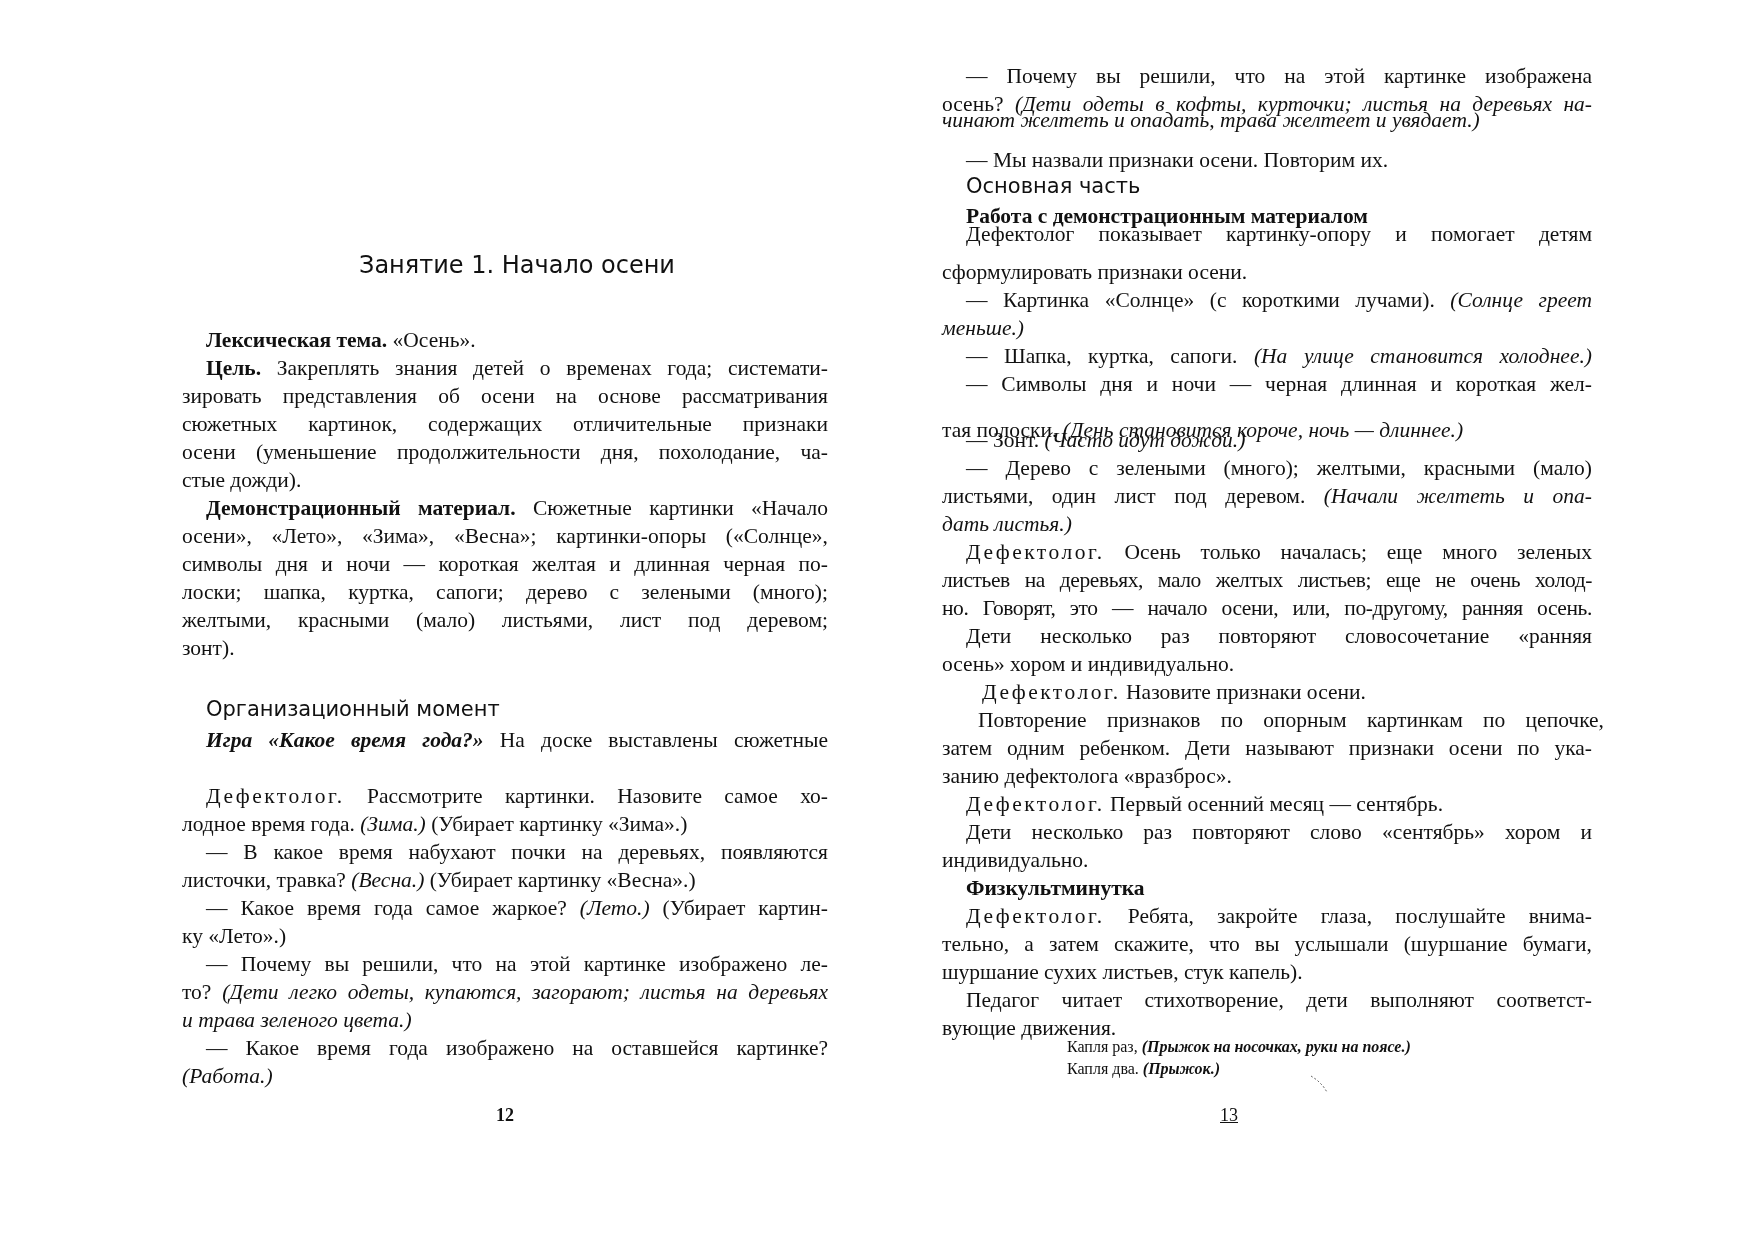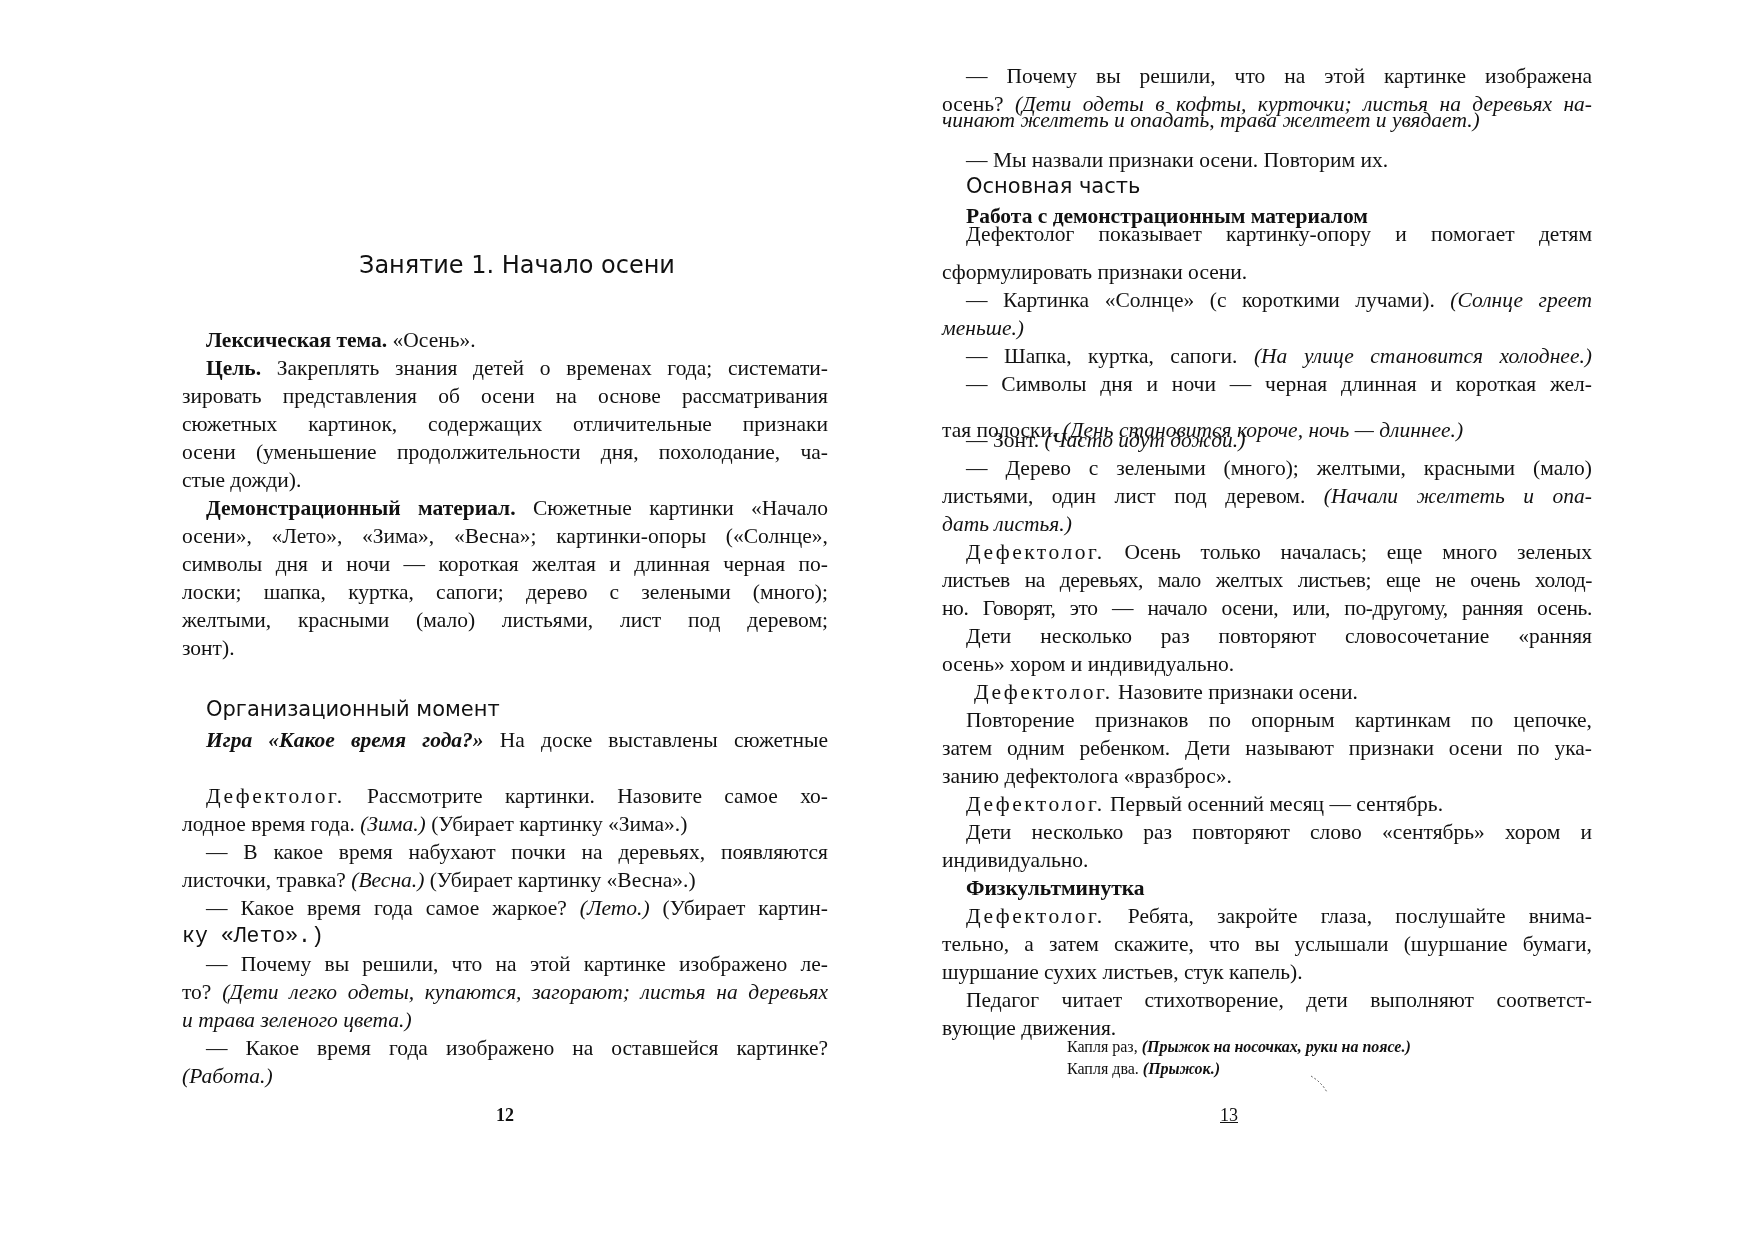--- a/index.html
+++ b/index.html
@@ -84,21 +84,21 @@
   <div class="line" style="top:810px; left:-24px;">
     <span>лодное время года. </span><span class="i">(Зима.)</span><span> (Убирает картинку «Зима».)</span>
   </div>
   <div class="line justify" style="top:838px; left:0; width:622px;">— В какое время набухают почки на деревьях, появляются</div>
   <div class="line" style="top:866px; left:-24px;">
     <span>листочки, травка? </span><span class="i">(Весна.)</span><span> (Убирает картинку «Весна».)</span>
   </div>
   <div class="line justify" style="top:894px; left:0; width:622px;">
     <span>— Какое время года самое жаркое? </span><span class="i">(Лето.)</span><span> (Убирает картин-</span>
   </div>
-  <div class="line" style="top:922px; left:-24px;font-family:Liberation Mono, monospace;">ку «Лето».)</div>
+  <div class="line" style="top:922px; left:-24px;">ку «Лето».)</div>
   <div class="line justify" style="top:950px; left:0; width:622px;">— Почему вы решили, что на этой картинке изображено ле-</div>
   <div class="line justify" style="top:978px; left:-24px; width:646px;">
     <span>то? </span><span class="i">(Дети легко одеты, купаются, загорают; листья на деревьях</span>
   </div>
   <div class="line i" style="top:1006px; left:-24px;">и трава зеленого цвета.)</div>
   <div class="line justify" style="top:1034px; left:0; width:622px;">— Какое время года изображено на оставшейся картинке?</div>
   <div class="line i" style="top:1062px; left:-24px;">(Работа.)</div>
 
   <div class="page-number" style="left:-12px;">12</div>
 </div>
@@ -143,25 +143,25 @@
 
   <div class="line justify" style="top:538px; left:0; width:626px;">
     <span class="spaced">Дефектолог.</span><span> Осень только началась; еще много зеленых</span>
   </div>
   <div class="line justify" style="top:566px; left:-24px; width:650px; letter-spacing:-0.4px;">листьев на деревьях, мало желтых листьев; еще не очень холод-</div>
   <div class="line justify" style="top:594px; left:-24px; width:650px; letter-spacing:-0.4px;">но. Говорят, это — начало осени, или, по-другому, ранняя осень.</div>
 
   <div class="line justify" style="top:622px; left:0; width:626px;">Дети несколько раз повторяют словосочетание «ранняя</div>
   <div class="line" style="top:650px; left:-24px;">осень» хором и индивидуально.</div>
 
-  <div class="line" style="top:678px; left:8px;">
+  <div class="line" style="top:678px; left:16px;">
     <span class="spaced">Дефектолог.</span><span> Назовите признаки осени.</span>
   </div>
 
-  <div class="line justify" style="top:706px; left:0; width:626px;">Повторение признаков по опорным картинкам по цепочке,</div>
+  <div class="line justify" style="top:706px; left:12px; width:626px;">Повторение признаков по опорным картинкам по цепочке,</div>
   <div class="line justify" style="top:734px; left:-24px; width:650px;">затем одним ребенком. Дети называют признаки осени по ука-</div>
   <div class="line" style="top:762px; left:-24px;">занию дефектолога «вразброс».</div>
 
   <div class="line" style="top:790px; left:0;">
     <span class="spaced">Дефектолог.</span><span> Первый осенний месяц — сентябрь.</span>
   </div>
 
   <div class="line justify" style="top:818px; left:0; width:626px;">Дети несколько раз повторяют слово «сентябрь» хором и</div>
   <div class="line" style="top:846px; left:-24px;">индивидуально.</div>
 

